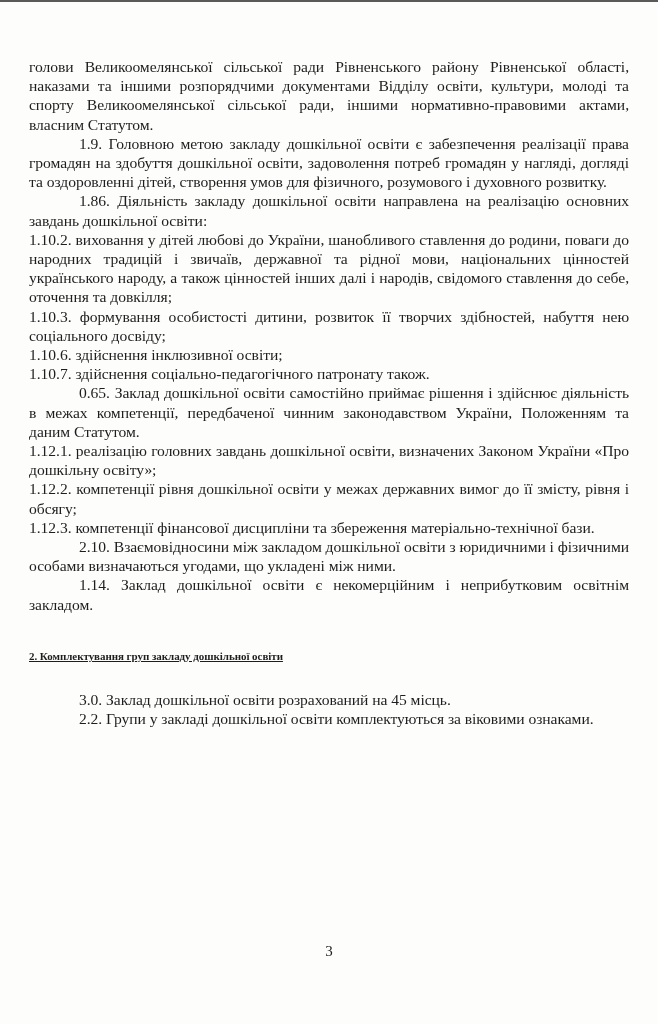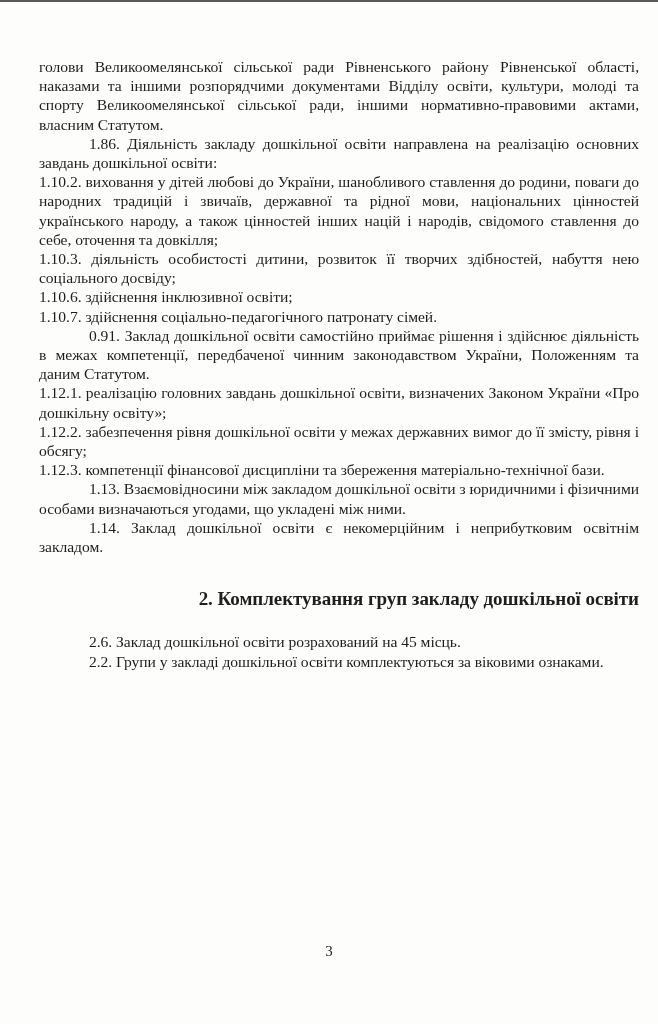--- a/index.html
+++ b/index.html
@@ -22,66 +22,67 @@
       background: #5a5a5a;
     }
     .page {
       position: absolute;
       left: 29px;
       top: 57px;
       width: 600px;
       font-size: 15.6px;
       line-height: 19.2px;
       letter-spacing: -0.05px;
-      margin-left: 10px;
     }
     .para {
       margin: 0;
       text-align: justify;
       text-align-last: left;
     }
     .indent {
       text-indent: 50px;
     }
     .heading {
       margin: 33px 0 24px 0;
-      text-align: right;
+      text-align: left;
       font-weight: bold;
-      font-size: 19px;
+      font-size: 11px;
       text-indent: 0;
+      text-decoration: underline;
     }
     .page-number {
       position: absolute;
       left: 0;
       width: 658px;
       top: 943px;
       text-align: center;
       font-size: 15px;
     }
   </style>
 </head>
 <body>
 
 <div class="top-edge"></div>
 
 <div class="page">
   <div id="before">
       <p class="para">голови Великоомелянської сільської ради Рівненського району Рівненської області, наказами та іншими розпорядчими документами Відділу освіти, культури, молоді та спорту Великоомелянської сільської ради, іншими нормативно-правовими актами, власним Статутом.</p>
+      <p class="para indent">1.9. Головною метою закладу дошкільної освіти є забезпечення реалізації права громадян на здобуття дошкільної освіти, задоволення потреб громадян у нагляді, догляді та оздоровленні дітей, створення умов для фізичного, розумового і духовного розвитку.</p>
       <p class="para indent">1.86. Діяльність закладу дошкільної освіти направлена на реалізацію основних завдань дошкільної освіти:</p>
-      <p class="para">1.10.2. виховання у дітей любові до України, шанобливого ставлення до родини, поваги до народних традицій і звичаїв, державної та рідної мови, національних цінностей українського народу, а також цінностей інших націй і народів, свідомого ставлення до себе, оточення та довкілля;</p>
-      <p class="para">1.10.3.  діяльність особистості дитини, розвиток її творчих здібностей, набуття нею соціального досвіду;</p>
+      <p class="para">1.10.2. виховання у дітей любові до України, шанобливого ставлення до родини, поваги до народних традицій і звичаїв, державної та рідної мови, національних цінностей українського народу, а також цінностей інших далі і народів, свідомого ставлення до себе, оточення та довкілля;</p>
+      <p class="para">1.10.3.  формування особистості дитини, розвиток її творчих здібностей, набуття нею соціального досвіду;</p>
       <p class="para">1.10.6. здійснення інклюзивної освіти;</p>
-      <p class="para">1.10.7. здійснення соціально-педагогічного патронату сімей.</p>
-      <p class="para indent">0.91. Заклад дошкільної освіти самостійно приймає рішення і здійснює діяльність в межах компетенції, передбаченої чинним законодавством України, Положенням та даним Статутом.</p>
+      <p class="para">1.10.7. здійснення соціально-педагогічного патронату також.</p>
+      <p class="para indent">0.65. Заклад дошкільної освіти самостійно приймає рішення і здійснює діяльність в межах компетенції, передбаченої чинним законодавством України, Положенням та даним Статутом.</p>
       <p class="para">1.12.1. реалізацію головних завдань дошкільної освіти, визначених Законом України «Про дошкільну освіту»;</p>
-      <p class="para">1.12.2. забезпечення рівня дошкільної освіти у межах державних вимог до її змісту, рівня і обсягу;</p>
+      <p class="para">1.12.2. компетенції рівня дошкільної освіти у межах державних вимог до її змісту, рівня і обсягу;</p>
       <p class="para">1.12.3. компетенції фінансової дисципліни та збереження матеріально-технічної бази.</p>
-      <p class="para indent">1.13. Взаємовідносини між закладом дошкільної освіти з юридичними і фізичними особами визначаються угодами, що укладені між ними.</p>
+      <p class="para indent">2.10. Взаємовідносини між закладом дошкільної освіти з юридичними і фізичними особами визначаються угодами, що укладені між ними.</p>
       <p class="para indent">1.14. Заклад дошкільної освіти  є некомерційним і неприбутковим освітнім закладом.</p>
     </div>
   <h2 class="heading">2. Комплектування груп закладу дошкільної освіти</h2>
   <div id="after">
-      <p class="para indent">2.6. Заклад дошкільної освіти розрахований на 45 місць.</p>
+      <p class="para indent">3.0. Заклад дошкільної освіти розрахований на 45 місць.</p>
       <p class="para indent">2.2. Групи у закладі дошкільної освіти комплектуються за віковими ознаками.</p>
     </div>
 </div>
 
 <div class="page-number">3</div>
 
 </body></html>

